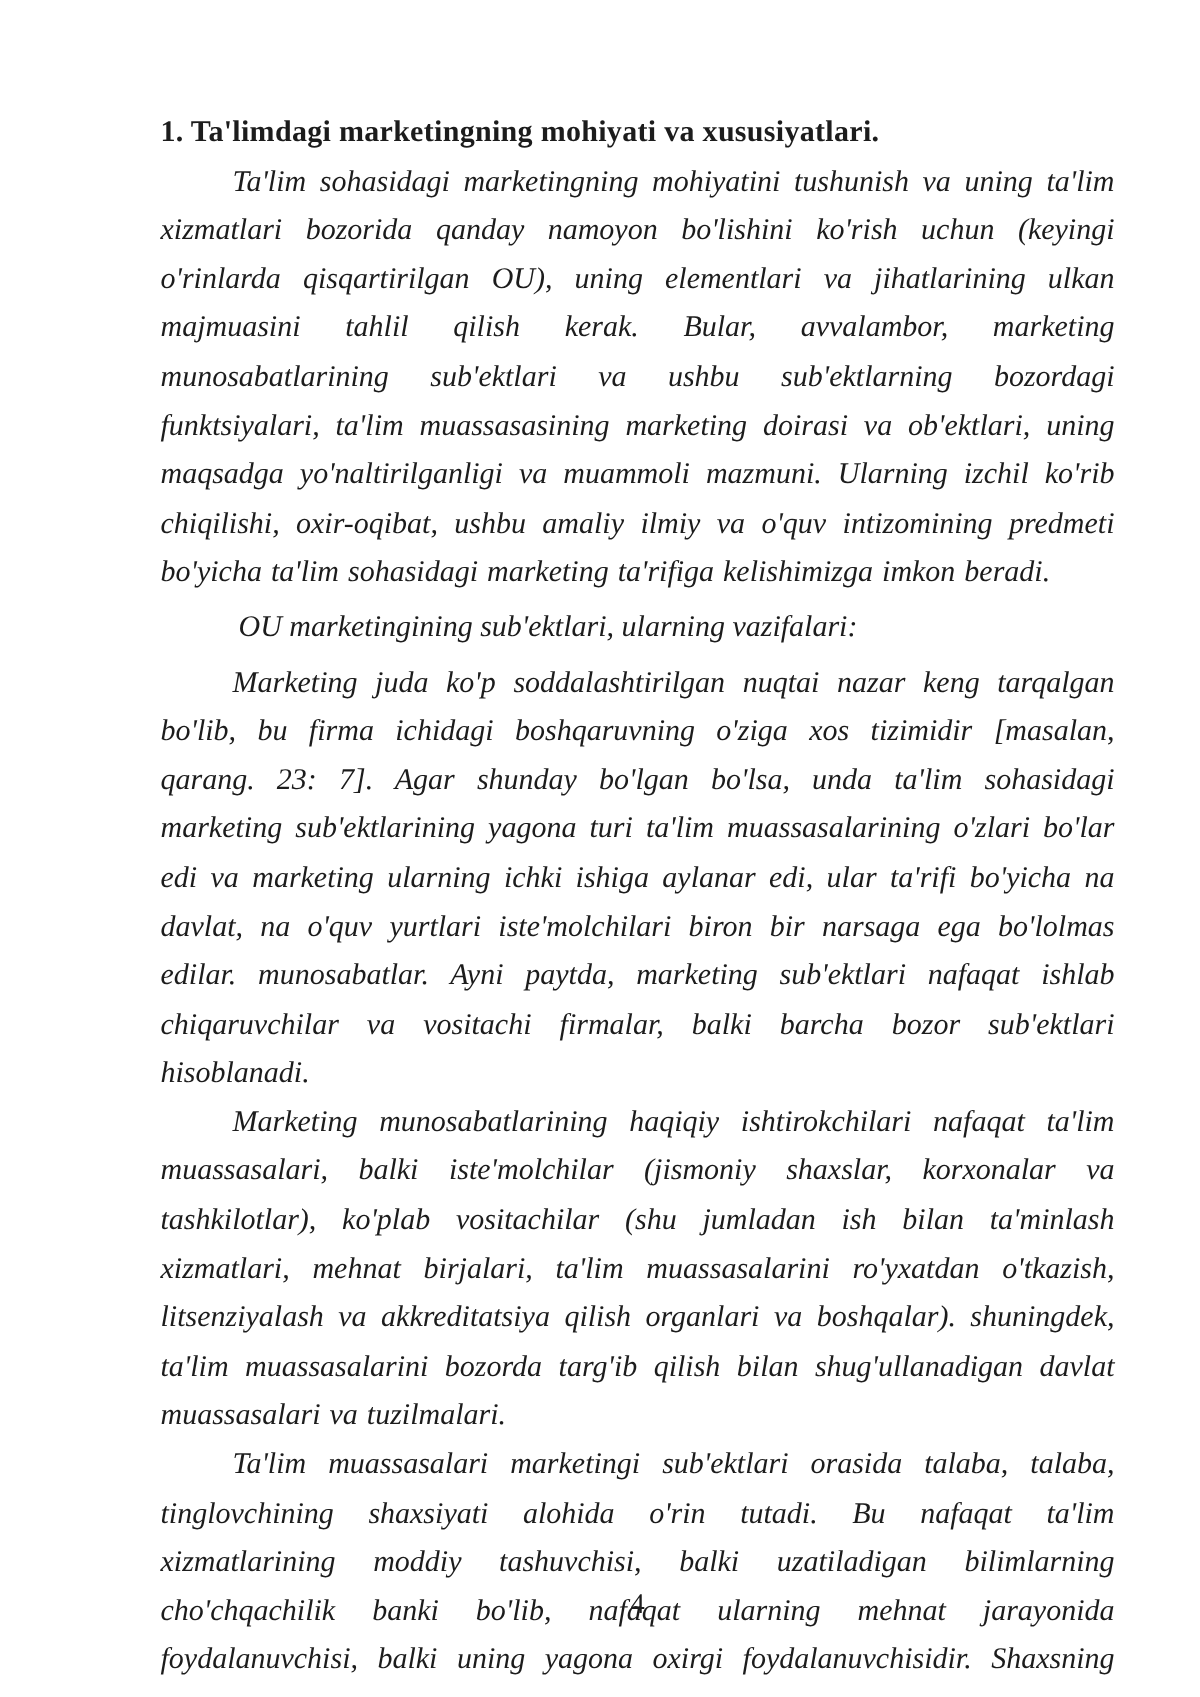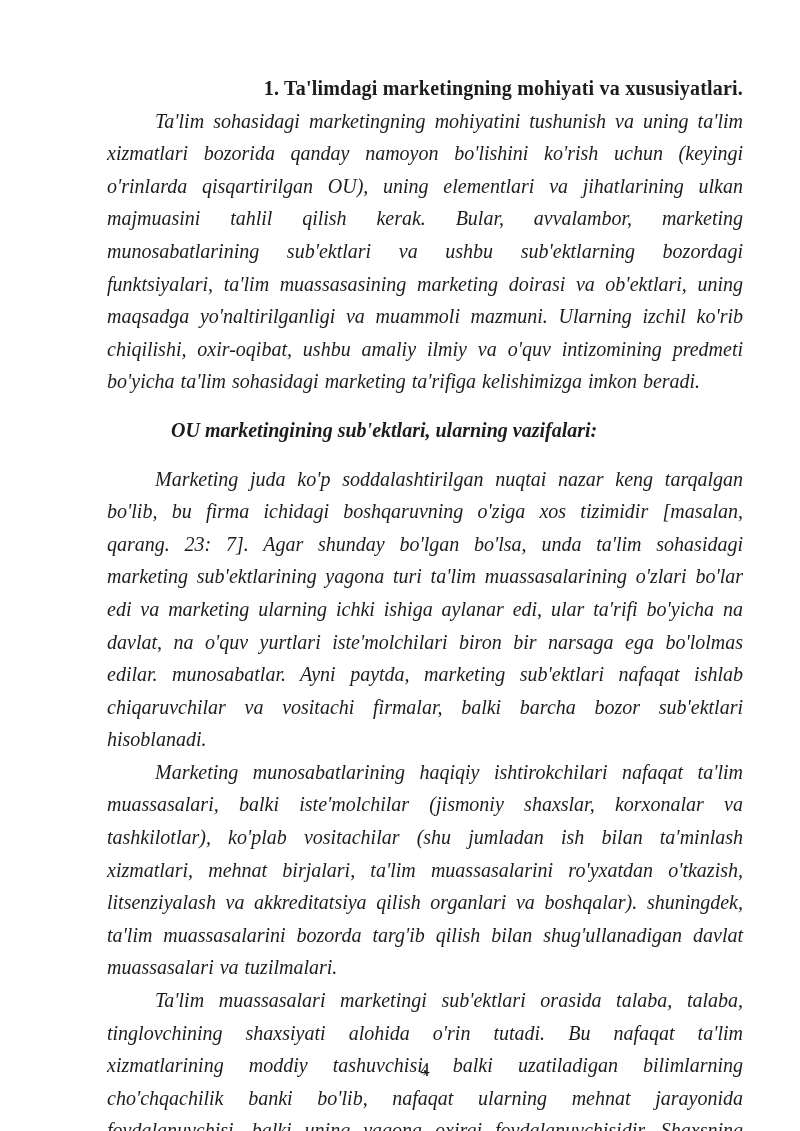--- a/index.html
+++ b/index.html
@@ -18,43 +18,43 @@
   .content {
     position: absolute;
     left: 107px;
     top: 72px;
     width: 636px;
   }
   .doc-title {
     font-size: 20px;
     line-height: 32.6px;
     font-weight: bold;
-    text-align: right;
+    text-align: left;
     margin: 0;
     letter-spacing: 0.2px;
   }
   .para {
     font-size: 20px;
     line-height: 32.6px;
     text-align: justify;
     text-indent: 48px;
     margin: 0;
     word-spacing: 1px;
     font-style: italic;
   }
   .para.stretch-last {
     text-align-last: justify;
   }
   .subheading {
     font-size: 20px;
     line-height: 32.6px;
-    font-weight: bold;
+    font-weight: normal;
     font-style: italic;
     text-indent: 48px;
-    margin: 16px;
+    margin: 4px;
   }
   .page-number {
     position: absolute;
     left: 107px;
     width: 636px;
     top: 1058px;
     text-align: center;
     font-size: 19px;
     line-height: 24px;
   }

